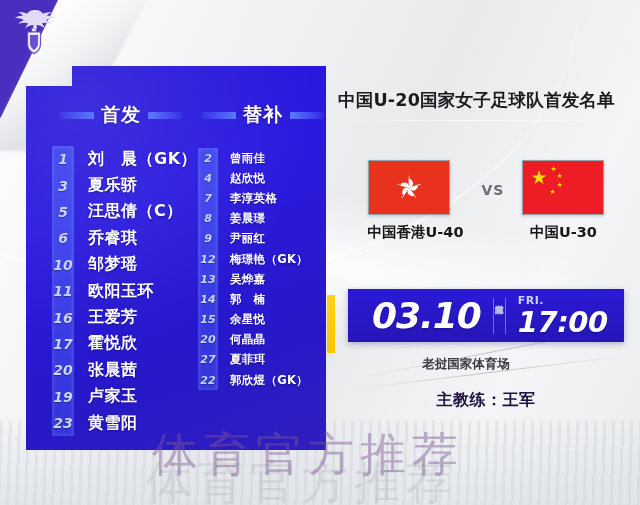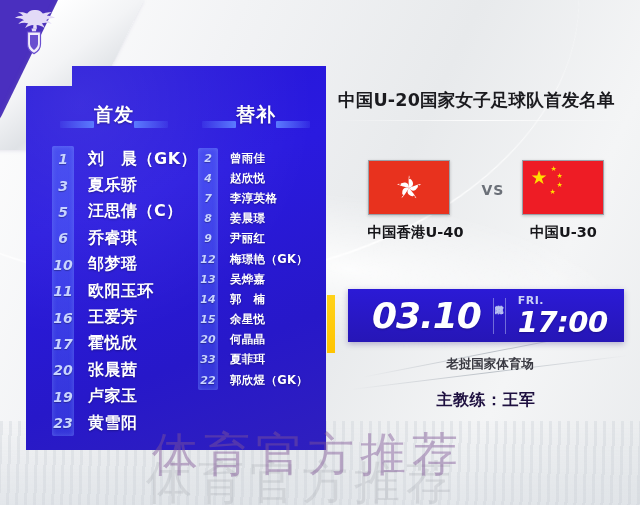--- a/index.html
+++ b/index.html
@@ -123,21 +123,22 @@
     left: 327px; top: 295px;
     width: 8px; height: 58px;
     background: linear-gradient(180deg, #FFD21A, #FFC400);
   }
 
   
   .col-head {
     position: absolute;
     top: 36px;
     display: flex;
-    align-items: flex-end;
+    align-items: center;
+    gap: 7px;
   }
   .col-head .bar {
     width: 34px; height: 7px;
     background: linear-gradient(90deg, rgba(90,120,255,0.15), #5B7BFF);
     border-radius: 1px;
   }
   .col-head .bar.right {
     background: linear-gradient(90deg, #5B7BFF, rgba(90,120,255,0.15));
   }
   .col-head .txt {
@@ -307,21 +308,21 @@
     font-size: 29px;
     font-weight: 800;
     font-style: italic;
     letter-spacing: -0.5px;
     display: block;
     text-shadow: 0 1px 2px rgba(0,0,0,0.25);
   }
 
   .venue {
     position: absolute;
-    left: 352px; top: 356px;
+    left: 328px; top: 356px;
     width: 276px;
     text-align: center;
     color: #3a3a42;
     font-size: 12.5px;
     font-weight: 700;
   }
   .coach {
     position: absolute;
     left: 348px; top: 390px;
     width: 276px;
@@ -478,21 +479,21 @@
         </li>
         <li>
           <span class="r-num">15</span>
           <span class="r-name">余星悦</span>
         </li>
         <li>
           <span class="r-num">20</span>
           <span class="r-name">何晶晶</span>
         </li>
         <li>
-          <span class="r-num">33</span>
+          <span class="r-num">27</span>
           <span class="r-name">夏菲珥</span>
         </li>
         <li>
           <span class="r-num">22</span>
           <span class="r-name">郭欣煜（GK）</span>
         </li>
       </ul>
   </div>
   <div class="yellow-accent"></div>
 

